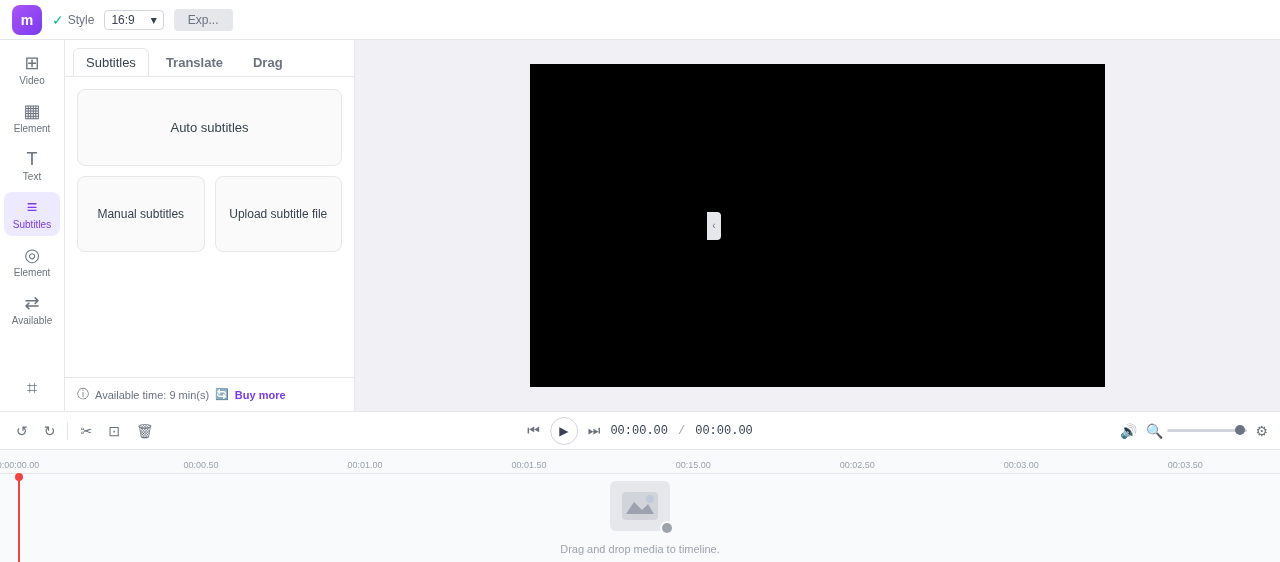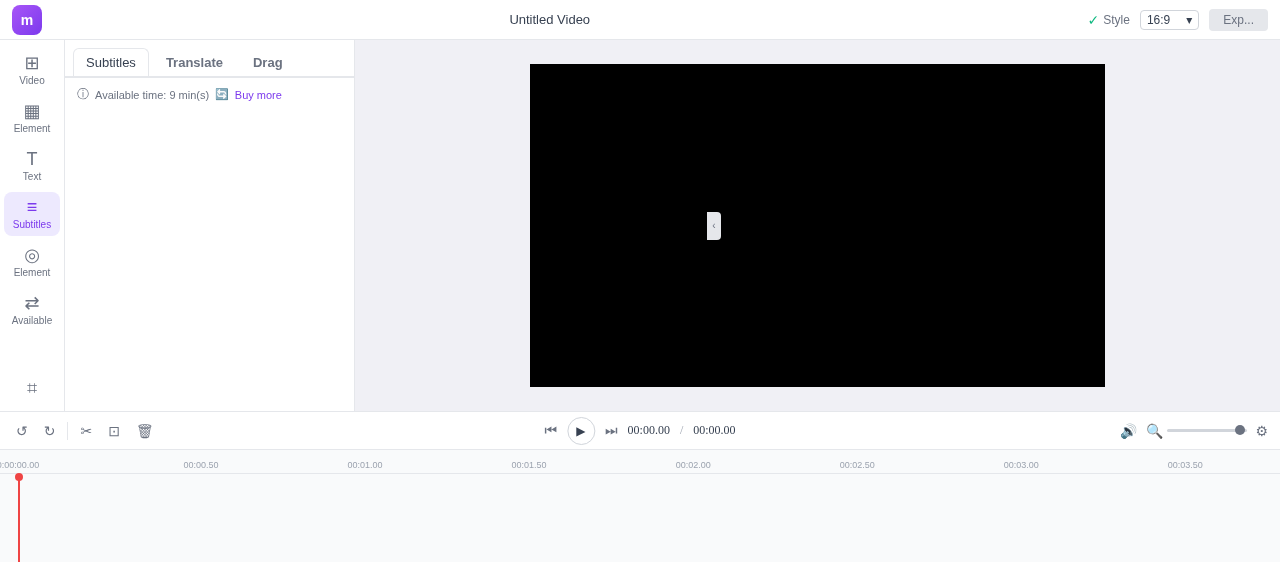--- a/index.html
+++ b/index.html
@@ -173,21 +173,21 @@
       border-top: 1px solid #e5e7eb;
       font-size: 11px;
       color: #6b7280;
       display: flex;
       align-items: center;
       gap: 6px;
     }
     .panel-footer a {
       color: #7c3aed;
       text-decoration: none;
-      font-weight: 400;
+      font-weight: 700;
     }
     .info-icon { font-size: 12px; }
 
     
     .collapse-btn {
       position: absolute;
       left: 352px;
       top: 50%;
       transform: translateY(-50%);
       width: 14px;
@@ -267,21 +267,21 @@
       border: 1px solid #d1d5db;
       border-radius: 50%;
       display: flex; align-items: center; justify-content: center;
       cursor: pointer;
       font-size: 12px;
       color: #374151;
     }
     .time-display {
       font-size: 12px;
       color: #374151;
-      font-family: Liberation Serif, serif;
+      font-family: Liberation Mono, monospace;
       text-align: center;
     }
     .time-sep { color: #9ca3af; }
     .skip-btn { font-size: 14px; color: #6b7280; cursor: pointer; }
     .timeline-toolbar-right {
       position: absolute;
       right: 12px;
       display: flex;
       align-items: center;
       gap: 8px;
@@ -394,21 +394,20 @@
       height: 114px;
       background: #f0f0f5;
       border-right: 1px solid #e5e7eb;
     }
   </style>
 </head>
 <body>
 
 <div class="top-bar">
   <div class="top-bar-logo">m</div>
-  <div class="top-bar-title">Untitled Video</div>
   <div class="top-bar-right">
     <div class="saved-badge">
       <span class="check-icon">✓</span>
       <span>Style</span>
     </div>
     <div class="ratio-select">
       <span>16:9</span>
       <span>▾</span>
     </div>
     <button class="export-btn">Exp...</button>
@@ -446,20 +445,27 @@
     <div class="sidebar-item" style="margin-bottom:8px;">
       <span class="sidebar-icon">⌗</span>
     </div>
   </div>
 
   <div class="panel">
     <div class="panel-tabs">
       <div class="panel-tab active">Subtitles</div>
       <div class="panel-tab">Translate</div>
       <div class="panel-tab">Drag</div>
+    </div>
+    <div class="panel-content">
+      <div class="subtitle-card-full">Auto subtitles</div>
+      <div class="subtitle-cards-row">
+        <div class="subtitle-card-half">Manual subtitles</div>
+        <div class="subtitle-card-half">Upload subtitle file</div>
+      </div>
     </div>
     <div class="panel-footer">
       <span class="info-icon">ⓘ</span>
       <span>Available time: 9 min(s)</span>
       <span>🔄</span>
       <a href="#">Buy more</a>
     </div>
   </div>
 
   <div style="position:relative; width:0; height:100%;">
@@ -505,26 +511,38 @@
 
   <div class="timeline">
     <div class="left-strip"></div>
 
     <div class="timeline-ruler">
       <div style="position:absolute;left:18px;right:0;top:0;bottom:0;">
         <div class="ruler-mark" style="left:0%;">0:00:00.00</div>
         <div class="ruler-mark" style="left:14.5%;">00:00.50</div>
         <div class="ruler-mark" style="left:27.5%;">00:01.00</div>
         <div class="ruler-mark" style="left:40.5%;">00:01.50</div>
-        <div class="ruler-mark" style="left:53.5%;">00:02.00</div>
+        <div class="ruler-mark" style="left:53.5%;">00:15.00</div>
         <div class="ruler-mark" style="left:66.5%;">00:02.50</div>
         <div class="ruler-mark" style="left:79.5%;">00:03.00</div>
         <div class="ruler-mark" style="left:92.5%;">00:03.50</div>
       </div>
     </div>
 
     <div class="timeline-tracks">
       <div class="playhead">
         <div class="playhead-dot"></div>
       </div>
+      <div style="display:flex;flex-direction:column;align-items:center;gap:6px;">
+        <div class="timeline-placeholder-icon">
+
+          <svg width="36" height="28" viewBox="0 0 36 28">
+            <rect width="36" height="28" rx="4" fill="#d1d5db"></rect>
+            <polygon points="4,22 12,10 20,18 26,12 32,22" fill="#9ca3af"></polygon>
+            <circle cx="28" cy="7" r="4" fill="#bfcbda"></circle>
+          </svg>
+          <div class="placeholder-circle"></div>
+        </div>
+        <div class="timeline-drop-text">Drag and drop media to timeline.</div>
+      </div>
     </div>
   </div>
 </div>
 
 </body></html>

